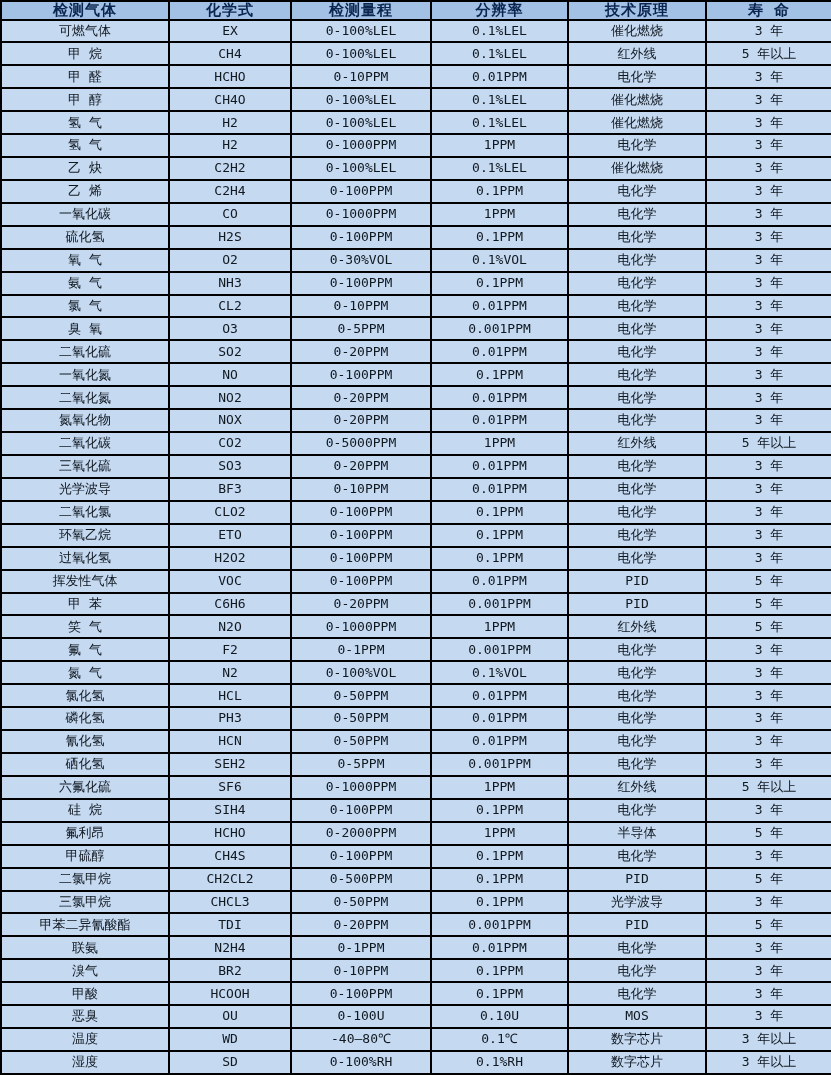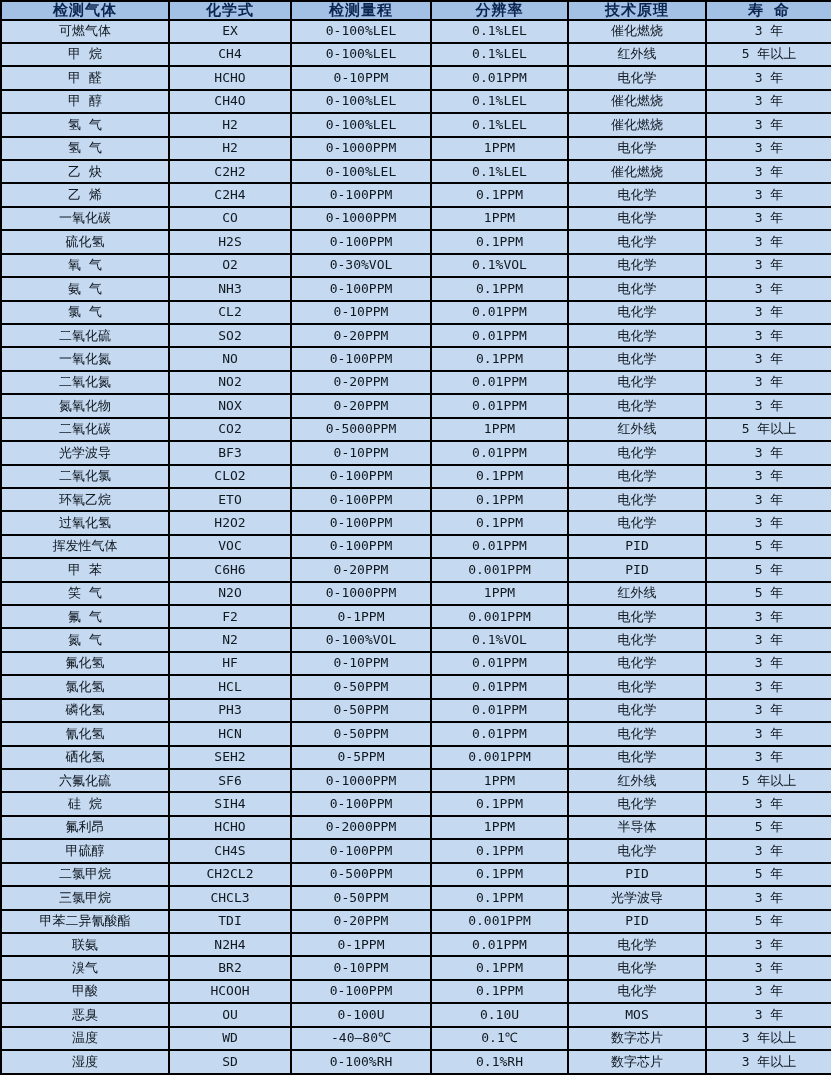--- a/index.html
+++ b/index.html
@@ -172,20 +172,28 @@
         </tr>
         <tr>
           <td>氯 气</td>
           <td>CL2</td>
           <td>0-10PPM</td>
           <td>0.01PPM</td>
           <td>电化学</td>
           <td>3 年</td>
         </tr>
         <tr>
+          <td>臭 氧</td>
+          <td>O3</td>
+          <td>0-5PPM</td>
+          <td>0.001PPM</td>
+          <td>电化学</td>
+          <td>3 年</td>
+        </tr>
+        <tr>
           <td>二氧化硫</td>
           <td>SO2</td>
           <td>0-20PPM</td>
           <td>0.01PPM</td>
           <td>电化学</td>
           <td>3 年</td>
         </tr>
         <tr>
           <td>一氧化氮</td>
           <td>NO</td>
@@ -210,20 +218,28 @@
           <td>电化学</td>
           <td>3 年</td>
         </tr>
         <tr>
           <td>二氧化碳</td>
           <td>CO2</td>
           <td>0-5000PPM</td>
           <td>1PPM</td>
           <td>红外线</td>
           <td>5 年以上</td>
+        </tr>
+        <tr>
+          <td>三氧化硫</td>
+          <td>SO3</td>
+          <td>0-20PPM</td>
+          <td>0.01PPM</td>
+          <td>电化学</td>
+          <td>3 年</td>
         </tr>
         <tr>
           <td>光学波导</td>
           <td>BF3</td>
           <td>0-10PPM</td>
           <td>0.01PPM</td>
           <td>电化学</td>
           <td>3 年</td>
         </tr>
         <tr>
@@ -280,28 +296,20 @@
           <td>0-1PPM</td>
           <td>0.001PPM</td>
           <td>电化学</td>
           <td>3 年</td>
         </tr>
         <tr>
           <td>氮 气</td>
           <td>N2</td>
           <td>0-100%VOL</td>
           <td>0.1%VOL</td>
-          <td>电化学</td>
-          <td>3 年</td>
-        </tr>
-        <tr>
-          <td>氟化氢</td>
-          <td>HF</td>
-          <td>0-10PPM</td>
-          <td>0.01PPM</td>
           <td>电化学</td>
           <td>3 年</td>
         </tr>
         <tr>
           <td>氯化氢</td>
           <td>HCL</td>
           <td>0-50PPM</td>
           <td>0.01PPM</td>
           <td>电化学</td>
           <td>3 年</td>

